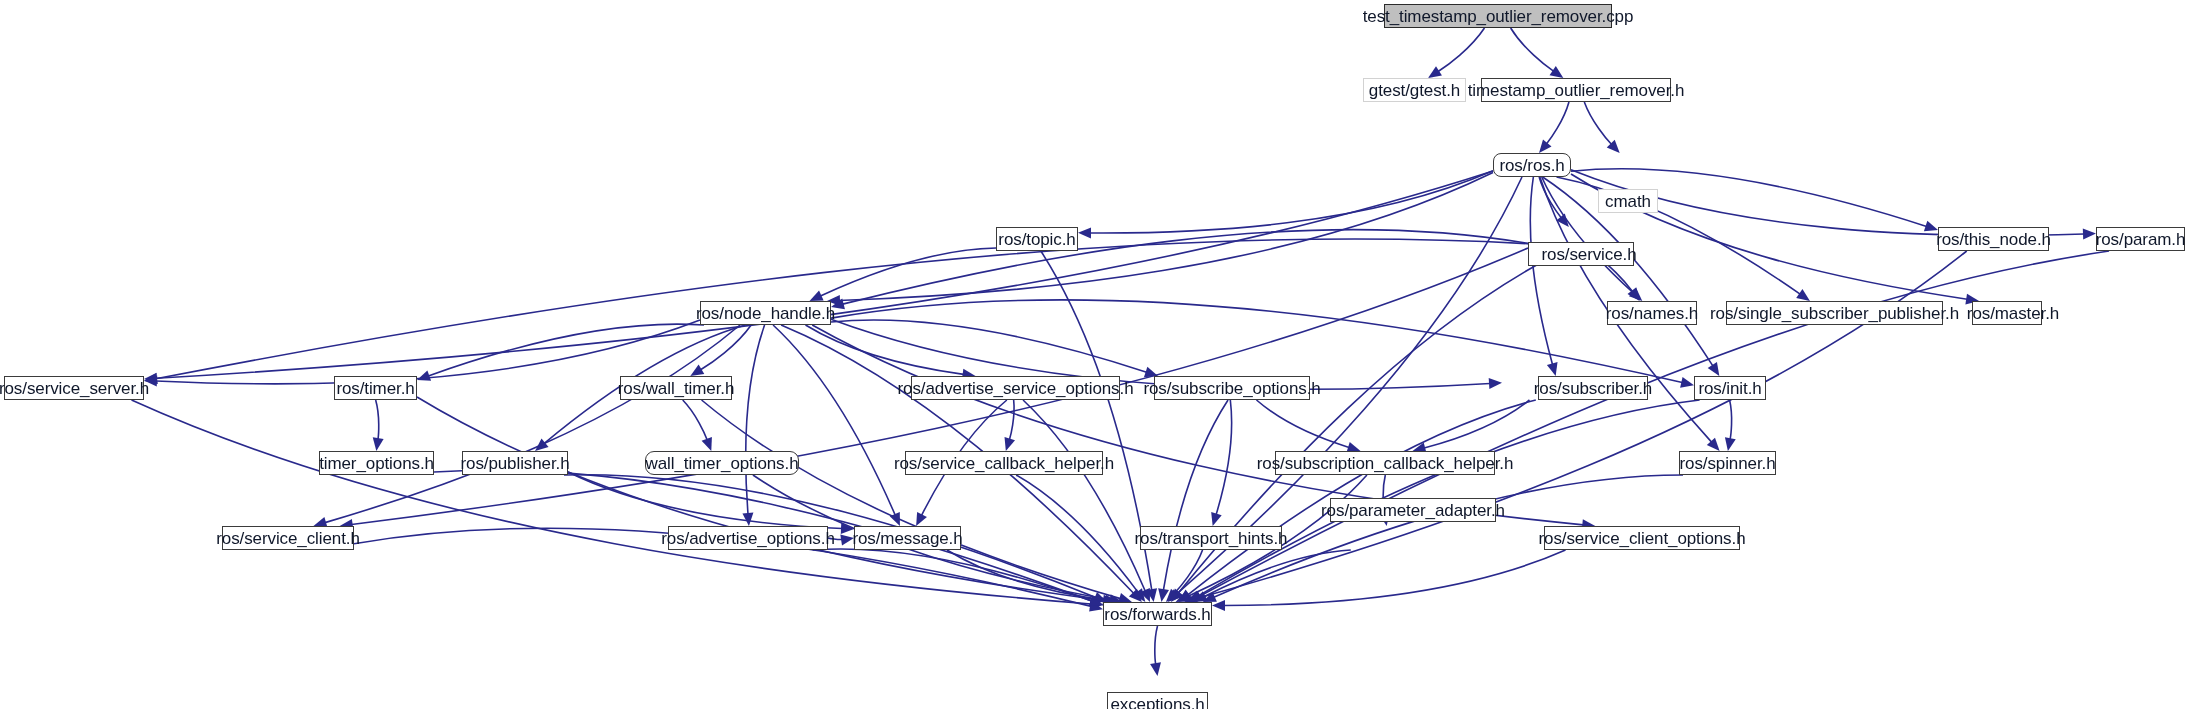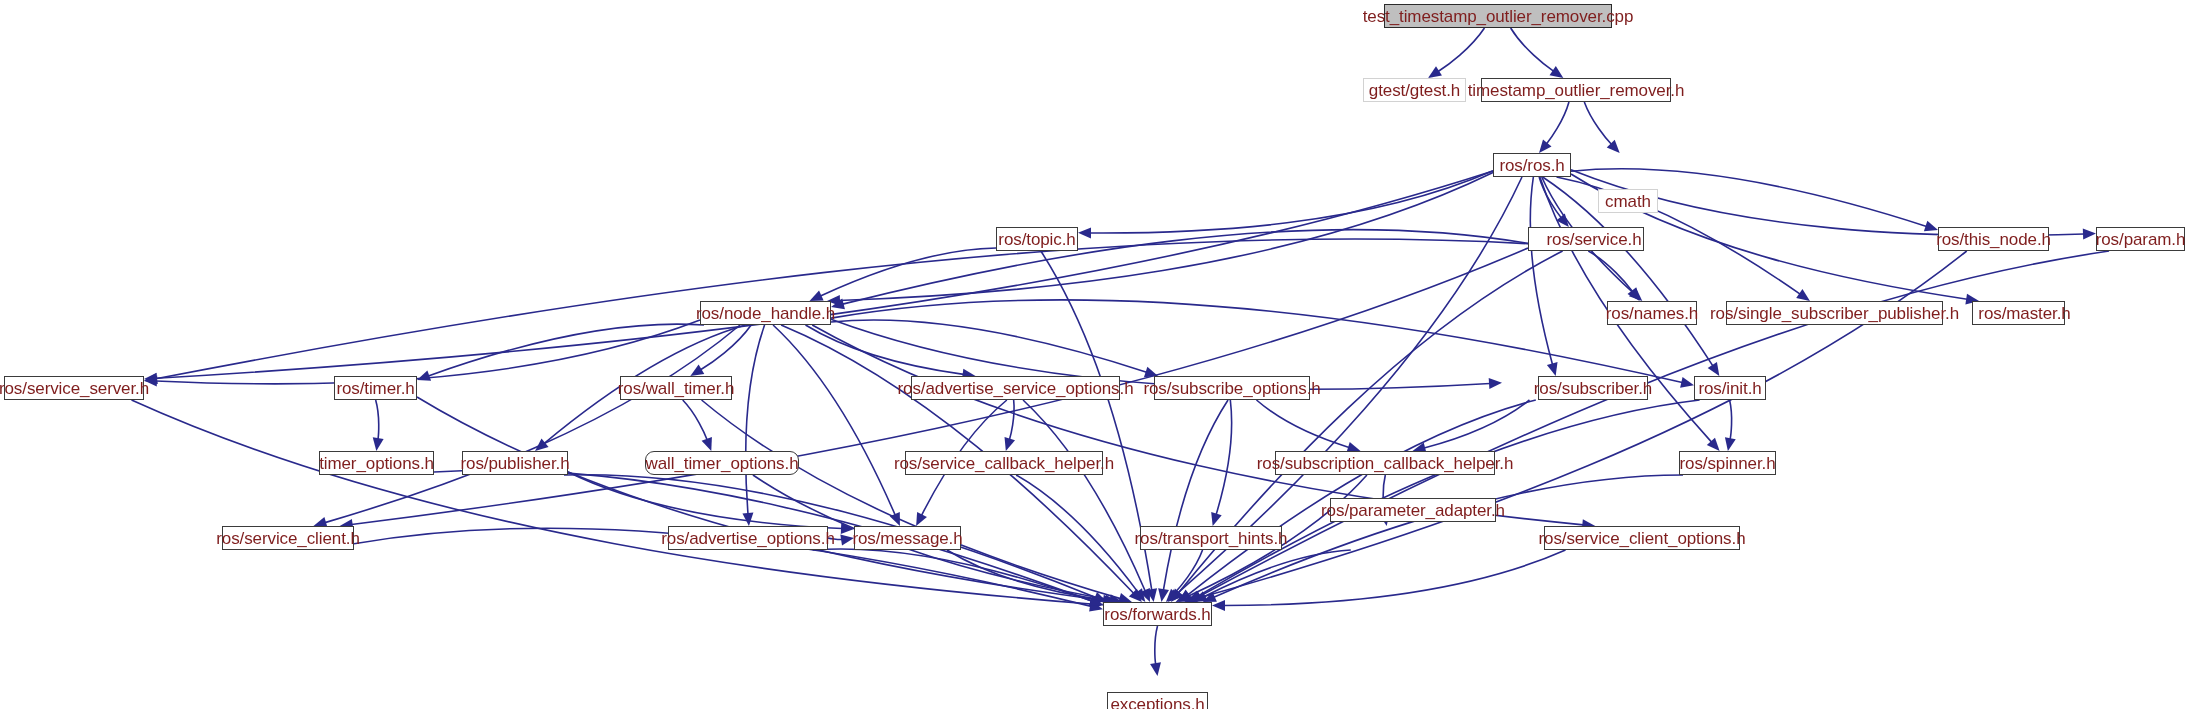--- a/index.html
+++ b/index.html
@@ -15,21 +15,21 @@
   .edge-path{fill:none;stroke:#29298c;stroke-width:1.6;}
   .edge-head{fill:#29298c;stroke:none;}
   .node-box{
     position:absolute;
     box-sizing:border-box;
     display:flex;
     align-items:center;
     justify-content:center;
     background:#ffffff;
     border:1px solid #3b3b3b;
-    color:#7f1d1d;
+    color:#0f172a;
     white-space:nowrap;
     letter-spacing:-0.1px;
   }
   .node-box.root{background:#bfbfbf;border-color:#2b2b2b;}
   .node-box.ext{border-color:#d2d2d2;}
   .node-label{
     font-size:17px;
     line-height:17px;
     padding:0 7px;
   }
@@ -183,48 +183,48 @@
   <div id="nodes-layer">
       <div class="node-box root" style="left: 1384px; top: 4px; width: 228px; height: 24px;">
         <span class="node-label">test_timestamp_outlier_remover.cpp</span>
       </div>
       <div class="node-box ext" style="left: 1363px; top: 78px; width: 103px; height: 24px;">
         <span class="node-label">gtest/gtest.h</span>
       </div>
       <div class="node-box" style="left: 1481px; top: 78px; width: 190px; height: 24px;">
         <span class="node-label">timestamp_outlier_remover.h</span>
       </div>
-      <div class="node-box" style="left: 1493px; top: 153px; width: 78px; height: 24px;">
+      <div class="node-box" style="left: 1493px; top: 153px; width: 78px; height: 24px; border-radius: 8px;">
         <span class="node-label">ros/ros.h</span>
       </div>
       <div class="node-box ext" style="left: 1598px; top: 153px; width: 60px; height: 24px; margin-top: 36px;">
         <span class="node-label">cmath</span>
       </div>
       <div class="node-box" style="left: 996px; top: 227px; width: 82px; height: 24px;">
         <span class="node-label">ros/topic.h</span>
       </div>
-      <div class="node-box" style="left: 1528px; top: 227px; width: 116px; height: 24px; padding-left: 16px;">
+      <div class="node-box" style="left: 1528px; top: 242px; width: 106px; height: 24px; padding-left: 16px;">
         <span class="node-label">ros/service.h</span>
       </div>
       <div class="node-box" style="left: 1938px; top: 227px; width: 111px; height: 24px;">
         <span class="node-label">ros/this_node.h</span>
       </div>
       <div class="node-box" style="left: 2096px; top: 227px; width: 89px; height: 24px;">
         <span class="node-label">ros/param.h</span>
       </div>
       <div class="node-box" style="left: 700px; top: 301px; width: 131px; height: 24px;">
         <span class="node-label">ros/node_handle.h</span>
       </div>
       <div class="node-box" style="left: 1607px; top: 301px; width: 90px; height: 24px;">
         <span class="node-label">ros/names.h</span>
       </div>
       <div class="node-box" style="left: 1726px; top: 301px; width: 217px; height: 24px;">
         <span class="node-label">ros/single_subscriber_publisher.h</span>
       </div>
-      <div class="node-box" style="left: 1972px; top: 301px; width: 93px; height: 24px; padding-left: 12px;">
+      <div class="node-box" style="left: 1972px; top: 301px; width: 70px; height: 24px; padding-left: 12px;">
         <span class="node-label">ros/master.h</span>
       </div>
       <div class="node-box" style="left: 4px; top: 376px; width: 140px; height: 24px;">
         <span class="node-label">ros/service_server.h</span>
       </div>
       <div class="node-box" style="left: 334px; top: 376px; width: 83px; height: 24px;">
         <span class="node-label">ros/timer.h</span>
       </div>
       <div class="node-box" style="left: 620px; top: 376px; width: 112px; height: 24px;">
         <span class="node-label">ros/wall_timer.h</span>

